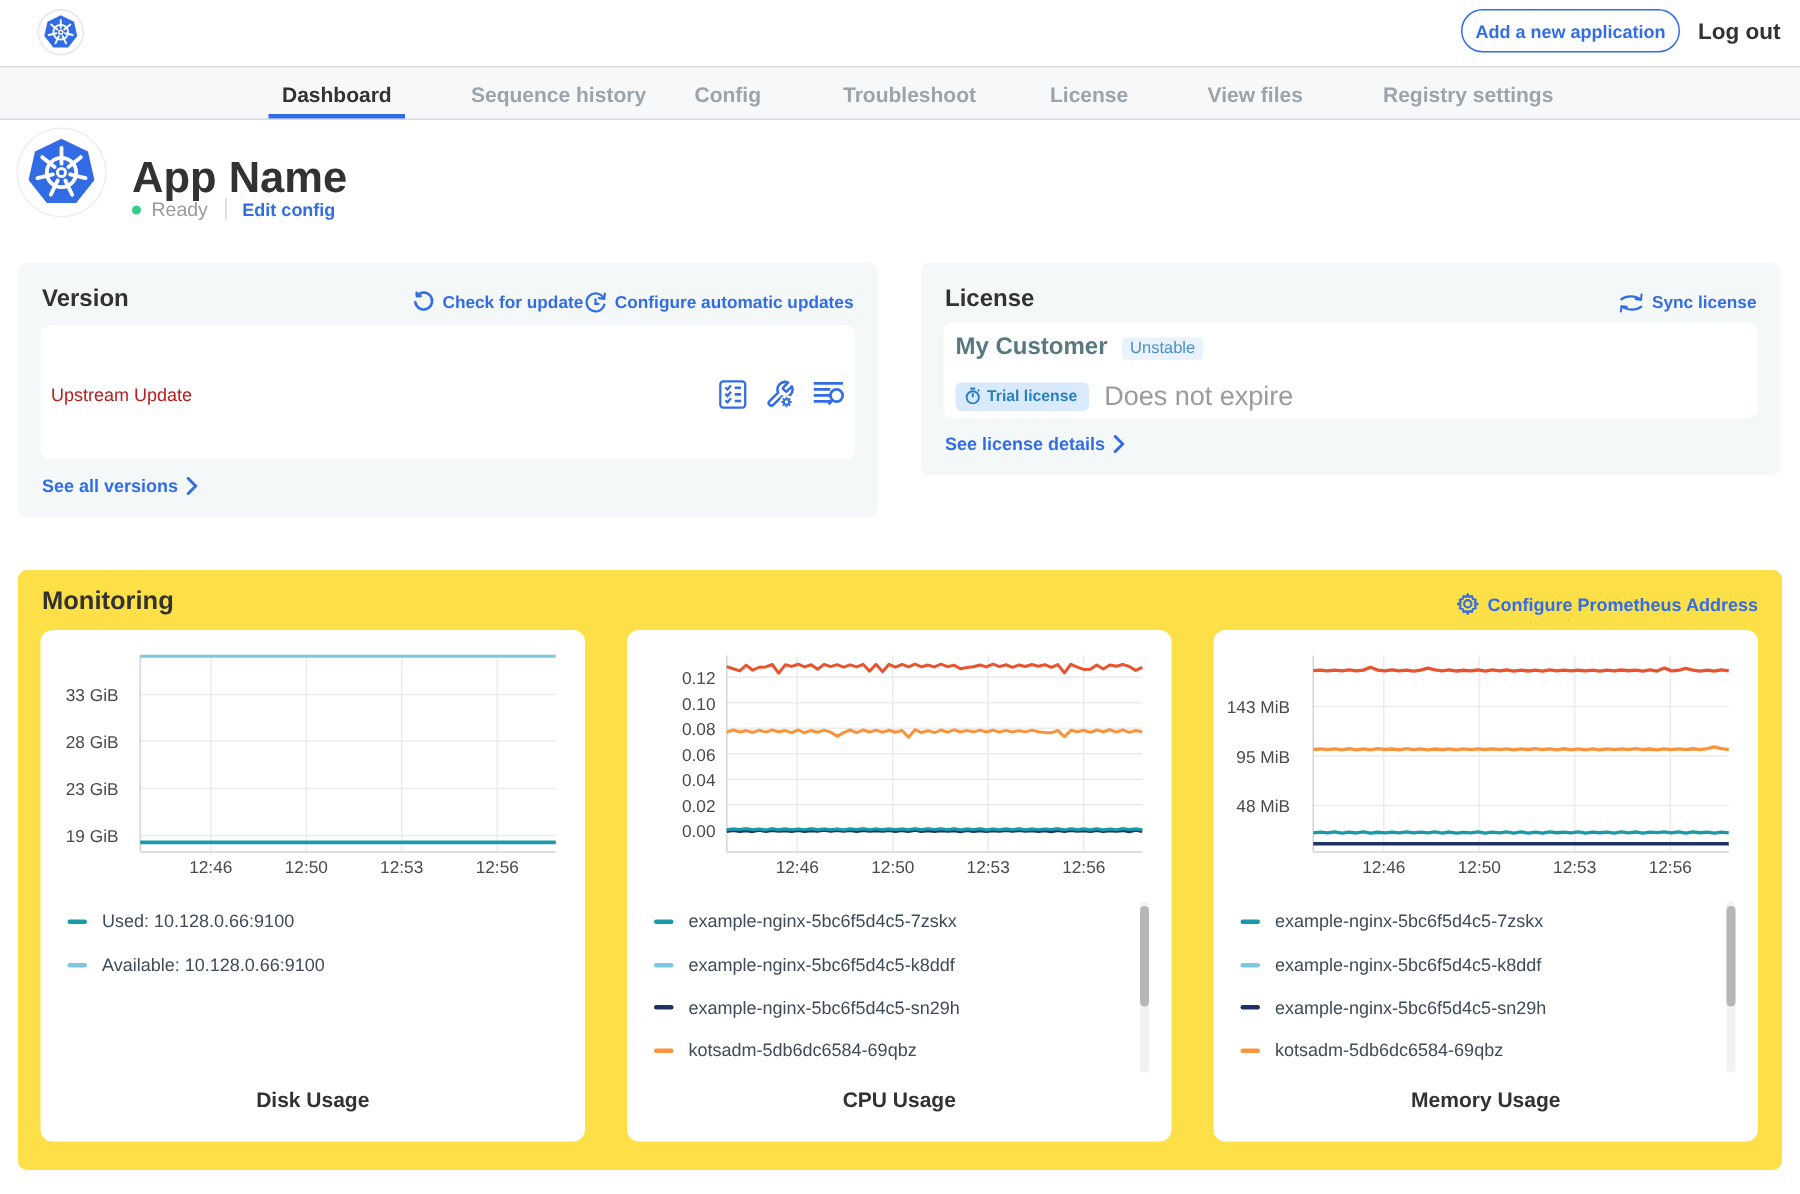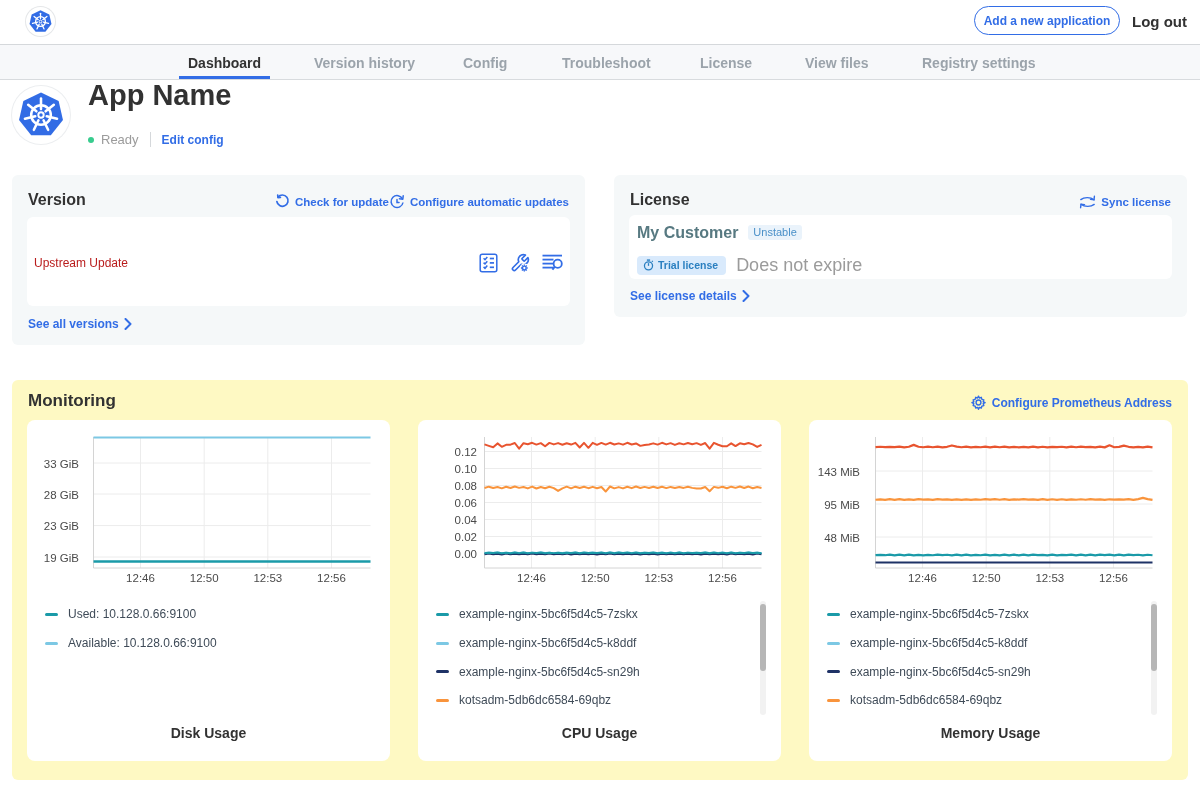--- a/index.html
+++ b/index.html
@@ -16,21 +16,21 @@
 
 
 .subnav { height:35px; background:#f7f8fa; border-bottom:1px solid #d8dbde; position:relative; }
 .subitem { position:absolute; top:0; height:35px; display:flex; align-items:center; font-size:14px; font-weight:bold; color:#9ba3ab; }
 .subitem.active { color:#323232; }
 .subitem.active:after { content:""; position:absolute; left:-9px; right:-9px; bottom:1px; height:3px; background:#326de6; }
 
 
 .apphead { position:relative; height:95px; }
 .appicon { position:absolute; left:12px; top:6px; width:58px; height:58px; border-radius:50%; background:#fff; box-shadow:0 0 0 1px #eceef0; display:flex; align-items:center; justify-content:center; }
-.appname { position:absolute; left:88px; top:1px; font-size:29px; line-height:29px; font-weight:bold; color:#323232; }
+.appname { position:absolute; left:88px; top:25px; font-size:29px; line-height:29px; font-weight:bold; color:#323232; }
 .appstatus { position:absolute; left:88px; top:52px; display:flex; align-items:center; font-size:13px; color:#9b9b9b; }
 .dot { width:6px; height:6px; border-radius:50%; background:#38cc8e; margin-right:7px; }
 .vline { width:1px; height:15px; background:#d5d8db; margin:0 11px; }
 .editcfg { font-size:12px; font-weight:bold; color:#326de6; }
 
 
 .cards { position:relative; }
 .card { position:absolute; background:#f5f8f9; border-radius:6px; }
 .card.version { left:12px; top:0; width:573px; height:170px; }
 .card.license { left:614px; top:0; width:573px; height:142px; }
@@ -52,21 +52,21 @@
 .vsource { font-size:12px; font-weight:normal; color:#b91c1c; }
 .vicons { margin-left:auto; display:flex; align-items:center; gap:12px; }
 
 .custname { font-size:16px; font-weight:bold; color:#577981; display:inline-block; vertical-align:middle; }
 .chip-unstable { display:inline-block; vertical-align:middle; margin-left:10px; background:#eaf3fb; color:#4a90c8; font-size:11px; padding:1px 5px 2px; border-radius:3px; }
 .lic-row2 { margin-top:13px; display:flex; align-items:center; }
 .chip-trial { display:flex; align-items:center; gap:4px; background:#d9eafc; color:#2a7fc0; font-size:10.5px; font-weight:bold; padding:3px 8px 4px 6px; border-radius:4px; }
 .noexpire { margin-left:10px; font-size:18px; color:#9b9b9b; }
 
 
-.monitor { position:absolute; left:12px; top:380px; width:1176px; height:400px; background:#fef9c3; border-radius:6px; }
+.monitor { position:absolute; left:12px; top:380px; width:1176px; height:400px; background:#fde047; border-radius:6px; }
 .montitle { position:absolute; left:16px; top:11px; font-size:17px; font-weight:bold; color:#323232; }
 .monlink { position:absolute; right:16px; top:15px; display:flex; align-items:center; gap:6px; font-size:12px; font-weight:bold; color:#326de6; }
 .chartcard { position:absolute; top:40px; width:363px; height:341px; background:#fff; border-radius:8px; }
 .cc1 { left:15px; } .cc2 { left:406px; } .cc3 { left:797px; }
 .charttitle { position:absolute; bottom:20px; left:0; right:0; text-align:center; font-size:14px; font-weight:bold; color:#323232; }
 .legend { position:absolute; left:18px; top:180px; right:8px; }
 .legrow { display:flex; align-items:center; height:28.7px; }
 .legdash { width:13px; height:3px; border-radius:2px; margin-right:10px; flex:none; }
 .legtext { font-size:12px; color:#3f4b58; }
 .scrollbar { position:absolute; left:341.6px; top:181px; width:6px; height:114px; background:#f2f2f2; border-radius:3px; }
@@ -94,21 +94,21 @@
   <div class="navtabs">
     <div class="navtab active">Application</div>
     <div class="navtab">GitOps</div>
   </div>
   <div class="addapp">Add a new application</div>
   <div class="logout">Log out</div>
 </div>
 
 <div class="subnav">
   <div class="subitem active" style="left:188px">Dashboard</div>
-  <div class="subitem" style="left:314px">Version history</div>
+  <div class="subitem" style="left:314px">Sequence history</div>
   <div class="subitem" style="left:463px">Config</div>
   <div class="subitem" style="left:562px">Troubleshoot</div>
   <div class="subitem" style="left:700px">License</div>
   <div class="subitem" style="left:805px">View files</div>
   <div class="subitem" style="left:922px">Registry settings</div>
 </div>
 
 <div class="apphead">
   <div class="appicon">
     <svg width="50" height="50" viewBox="0 0 100 102">

